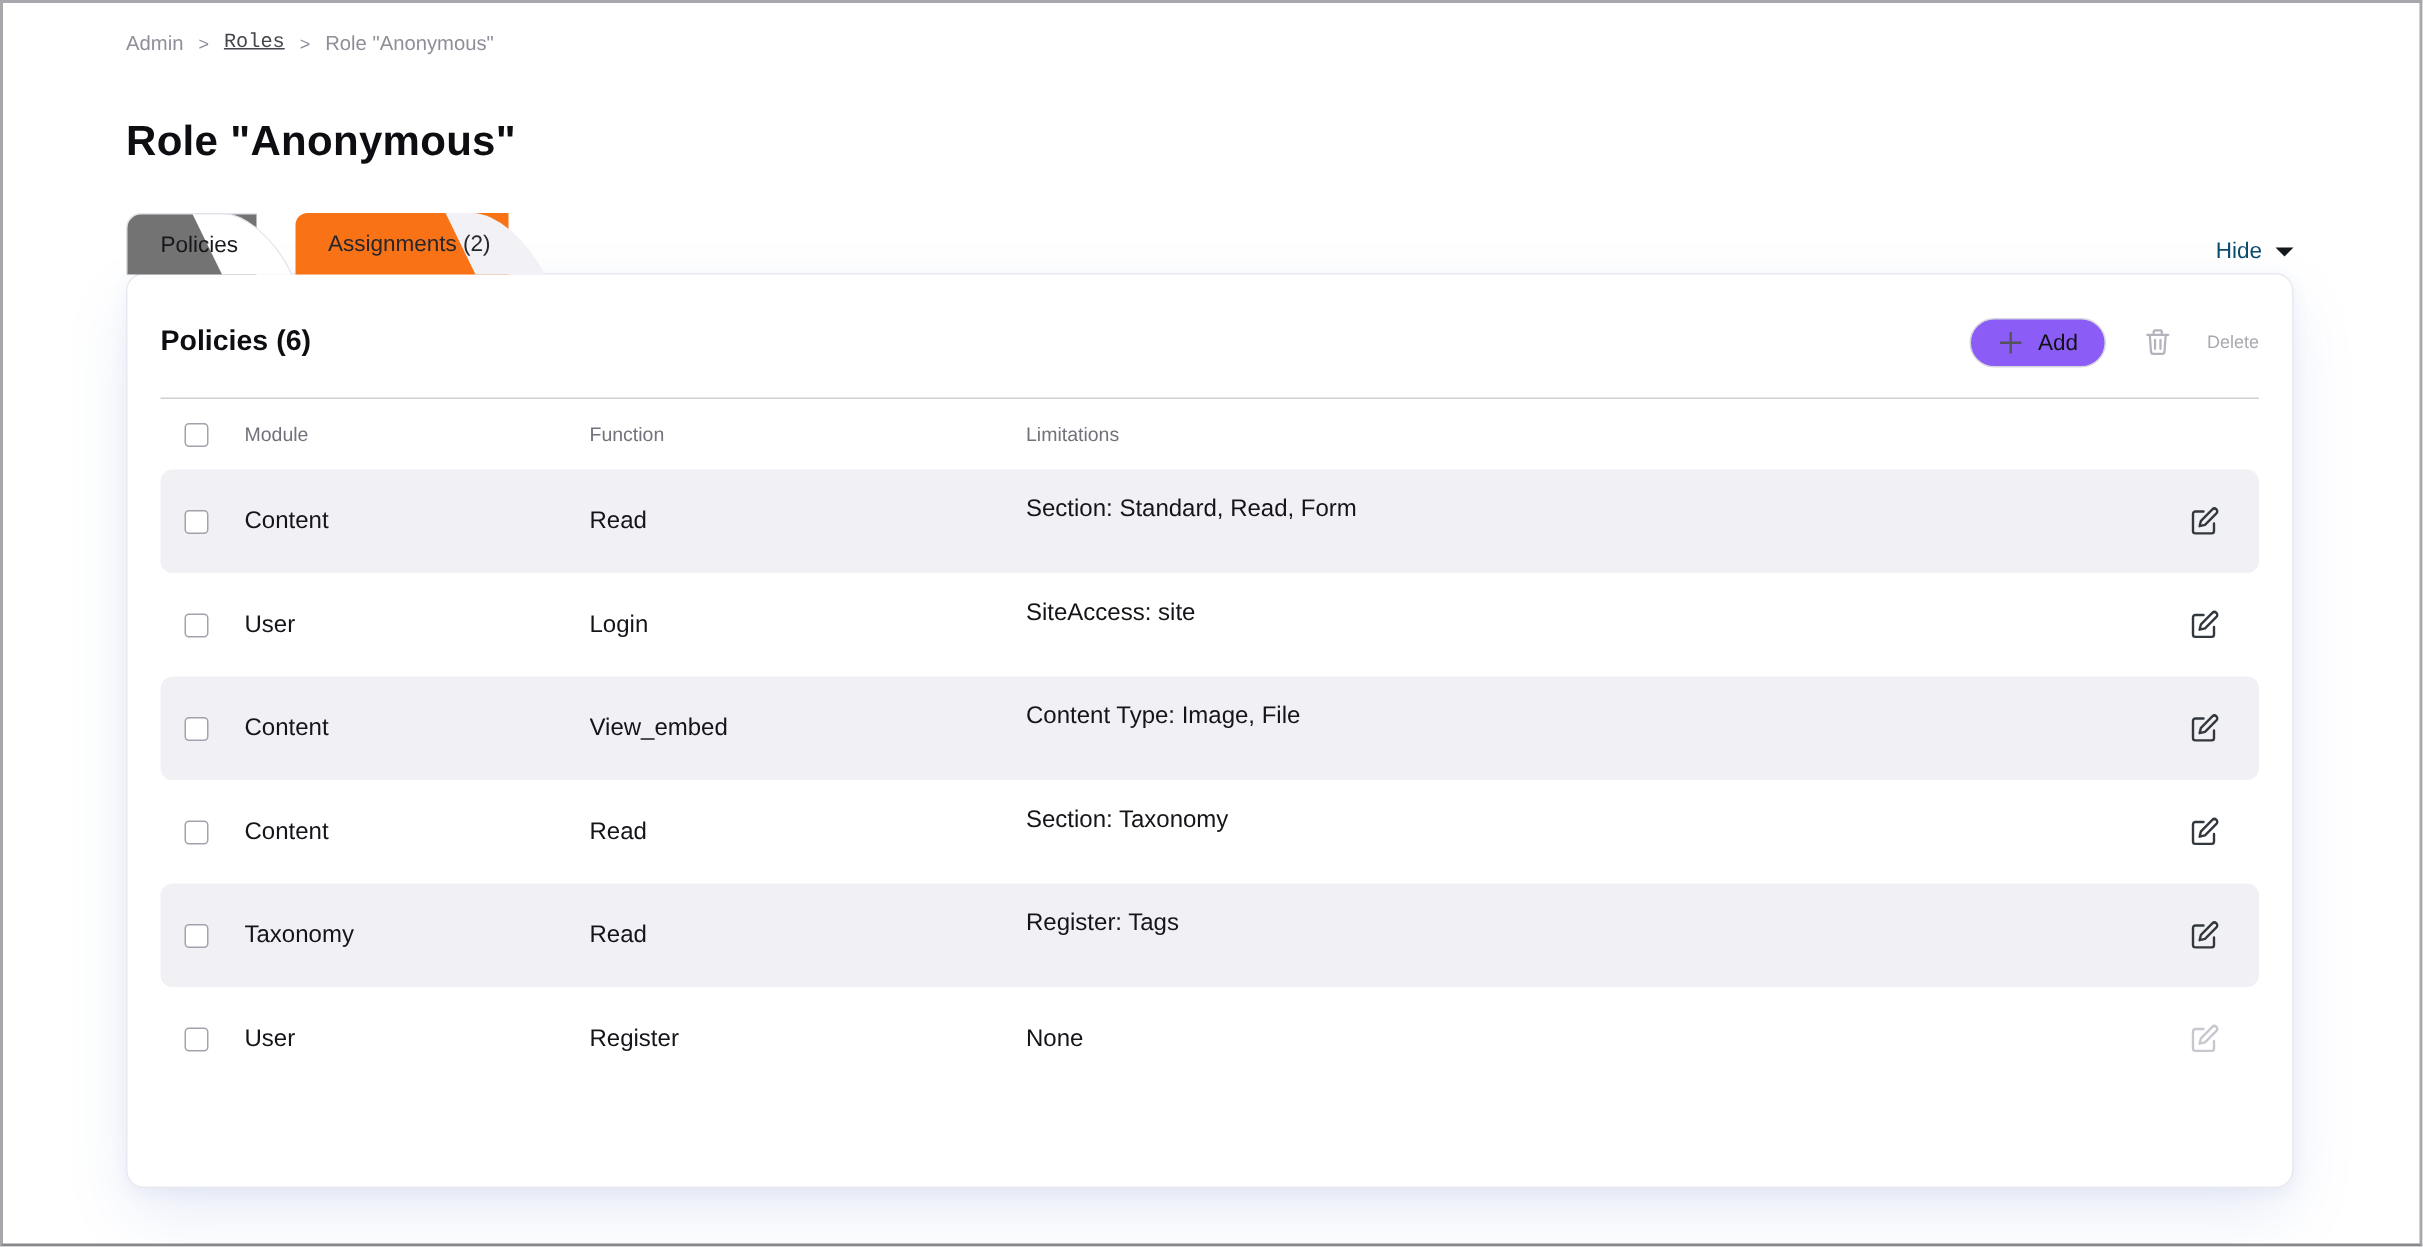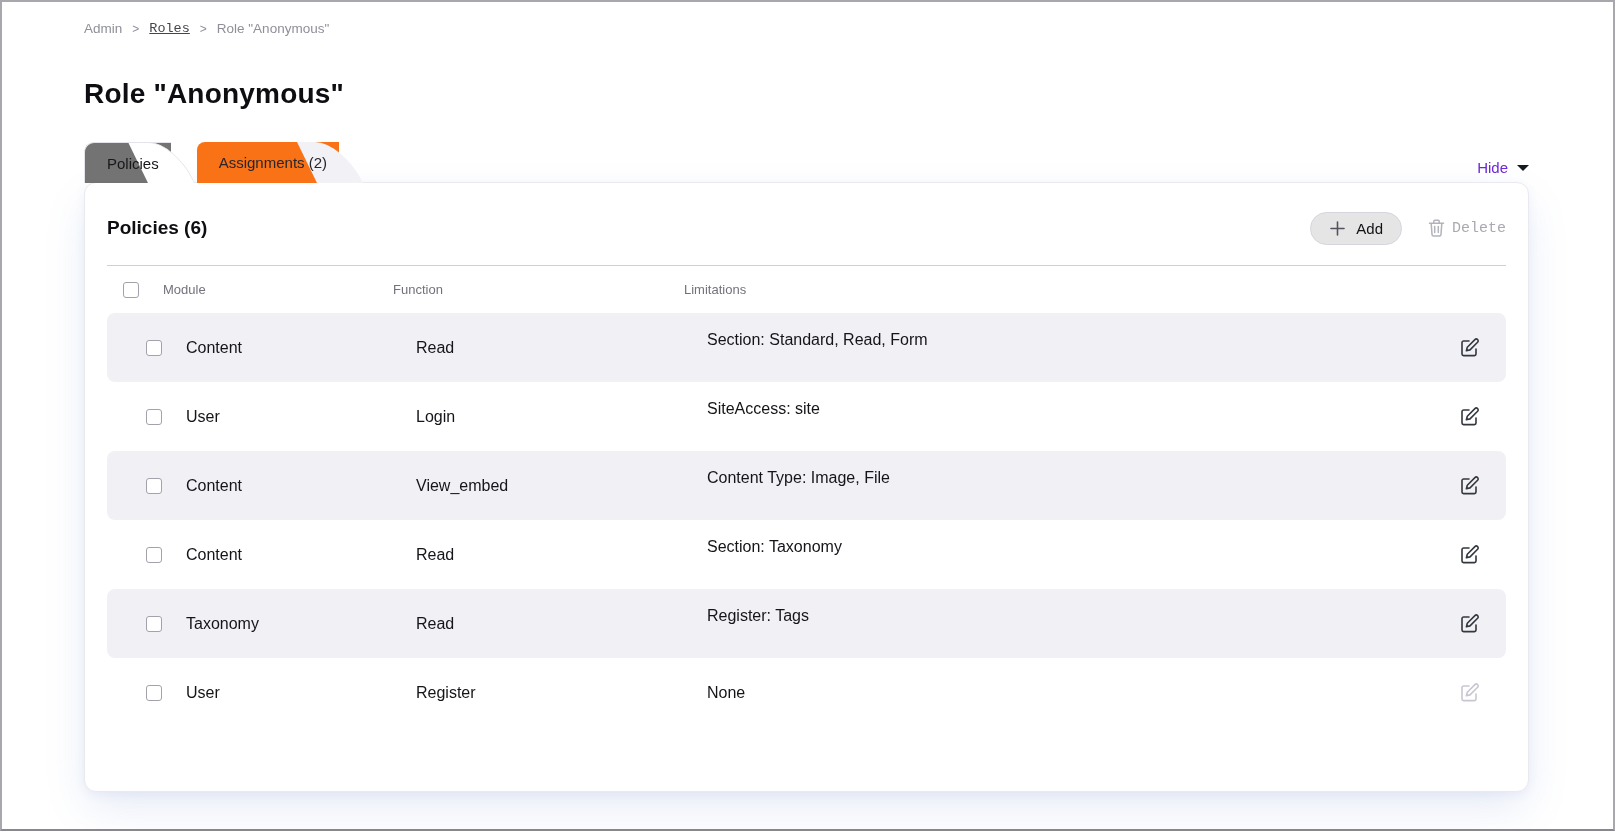--- a/index.html
+++ b/index.html
@@ -30,50 +30,50 @@
   .tab.active::after {
     content:""; position:absolute; top:-1px; bottom:0; right:-24px; width:46px; background:#fff;
     border-top:1px solid #e3e3ea; border-right:1px solid #e3e3ea; border-top-right-radius:26px 38px;
     transform:skewX(26deg); transform-origin:0 100%; z-index:-1;
   }
   .tab.inactive { background:#f97316; z-index:1; margin-left:26px; border-top-left-radius:8px; color:#26262d; }
   .tab.inactive::after {
     content:""; position:absolute; top:0; bottom:0; right:-24px; width:46px; background:#f1f1f6;
     border-top-right-radius:28px 40px; transform:skewX(26deg); transform-origin:0 100%; z-index:-1;
   }
-  .hide-toggle { margin-left:auto; align-self:center; transform:translateY(5px); display:flex; align-items:center; gap:9px; font-size:15px; color:#6d28d9; cursor:pointer; background:none; border:none; padding:0; font-family:inherit; }
+  .hide-toggle { margin-left:auto; align-self:center; transform:translateY(5px); display:flex; align-items:center; gap:9px; font-size:15px; color:#0c4a6e; cursor:pointer; background:none; border:none; padding:0; font-family:inherit; }
   .caret-down { width:0; height:0; border-left:6px solid transparent; border-right:6px solid transparent; border-top:6px solid #15181d; }
 
   
   .card {
     position:relative; z-index:2; height:610px; background:#fff; padding:0 22px;
     border:1px solid #e9e9f0; border-radius:12px;
     box-shadow:0 18px 44px -4px rgba(96,125,199,.16), 0 3px 10px rgba(96,125,199,.08);
   }
   .panel-header { display:flex; align-items:center; justify-content:space-between; margin-top:28px; height:34px; }
   .panel-title { font-size:19px; font-weight:700; color:#0e0e12; }
   .panel-actions { display:flex; align-items:center; gap:26px; }
   .btn-add {
     display:flex; align-items:center; gap:10px; height:33px; padding:0 18px;
-    background:#e5e5e5; border:1px solid #d5d5dd; border-radius:17px;
+    background:#8b5cf6; border:1px solid #d5d5dd; border-radius:17px;
     font-size:15px; color:#121216; cursor:pointer; font-family:inherit;
   }
   .btn-add svg { display:block; }
-  .btn-delete { display:flex; align-items:center; gap:7px; font-size:15px; color:#a9a9b2; background:none; border:none; padding:0; cursor:default; font-family:Liberation Mono, monospace; }
+  .btn-delete { display:flex; align-items:center; gap:24px; font-size:12px; color:#a9a9b2; background:none; border:none; padding:0; cursor:default; font-family:Liberation Sans, sans-serif; }
   .btn-delete svg { display:block; }
 
   .table-sep { height:1px; background:#cfcfd6; margin-top:20px; }
 
   .grid-cols { display:grid; grid-template-columns:56px 230px 291px 1fr 64px; align-items:center; }
   .thead { height:47px; font-size:13px; color:#72727c; }
   .cell-check { padding-left:16px; }
   .cb { appearance:none; -webkit-appearance:none; width:16px; height:16px; margin:0; display:block;
         background:#fff; border:1px solid #a2a2ac; border-radius:3px; cursor:pointer; }
 
-  .row { height:69px; border-radius:8px; font-size:16px; color:#141419;padding-left:23px; }
+  .row { height:69px; border-radius:8px; font-size:16px; color:#141419; }
   .row.shaded { background:#f1f1f5; }
   .cell { overflow:hidden; text-overflow:ellipsis; white-space:nowrap; }
   .cell-limit.raised { transform:translateY(-8px); }
   .cell-edit { display:flex; justify-content:center; padding-right:10px; }
   .edit-btn { background:none; border:none; padding:4px; cursor:pointer; color:#33373e; }
   .edit-btn.disabled { color:#c7c7d0; cursor:default; }
   .edit-btn svg { display:block; }
 </style>
 </head>
 <body>

